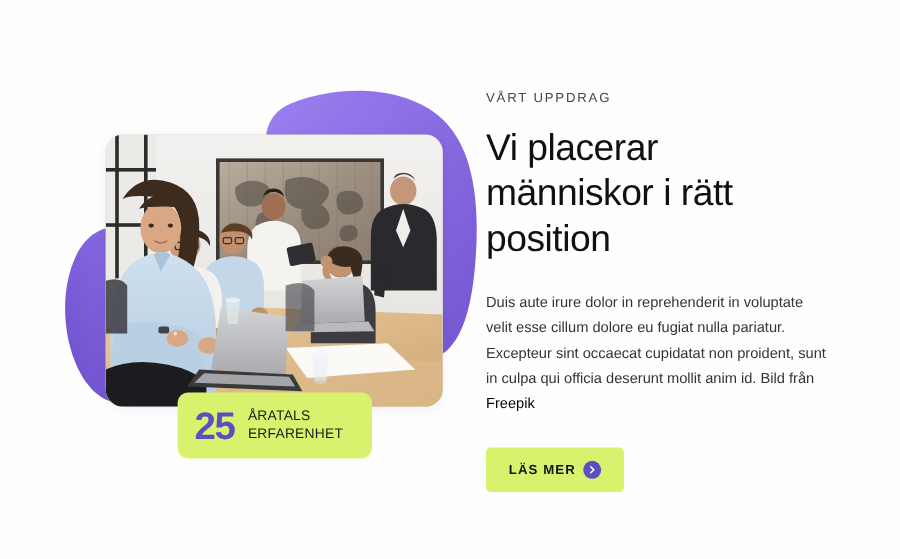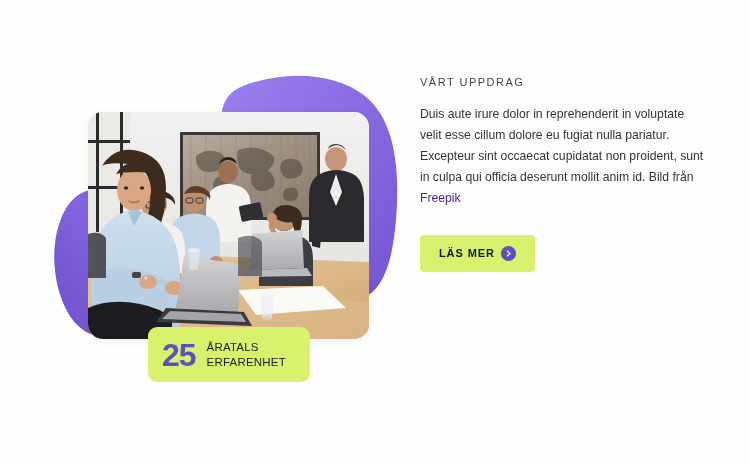--- a/index.html
+++ b/index.html
@@ -83,21 +83,21 @@
     color: #1c1c1c;
     font-size: 11.5px;
     font-weight: normal;
     line-height: 1.22;
     letter-spacing: 0.2px;
   }
 
   
   .content {
     position: absolute;
-    left: 420px;
+    left: 405px;
     top: 76px;
     width: 290px;
   }
 
   .eyebrow {
     font-size: 11px;
     letter-spacing: 1.5px;
     color: #44444a;
     font-weight: normal;
     margin: 0 0 16px 0;
@@ -115,21 +115,21 @@
 
   .paragraph {
     font-size: 12.2px;
     line-height: 1.72;
     color: #33333a;
     margin: 0;
     max-width: 285px;
   }
 
   .paragraph .link {
-    color: #4c1d95;
+    color: #000000;
     text-decoration: none;
   }
 
   .cta {
     display: inline-flex;
     align-items: center;
     gap: 6px;
     margin-top: 26px;
     background: #d9f26e;
     border: none;
@@ -337,20 +337,21 @@
         <span>ÅRATALS</span><br>
         <span>ERFARENHET</span>
       </span>
     </div>
   </div>
 
   <div class="content">
 
     <p class="eyebrow">VÅRT UPPDRAG</p>
 
+    <h1 class="heading">Vi placerar människor i rätt position</h1>
 
     <p class="paragraph"><span>Duis aute irure dolor in reprehenderit in voluptate velit esse cillum dolore eu fugiat nulla pariatur. Excepteur sint occaecat cupidatat non proident, sunt in culpa qui officia deserunt mollit anim id. Bild från </span><a class="link" href="#">Freepik</a></p>
 
     <button class="cta">
       <span class="cta-label">LÄS MER</span>
       <span class="cta-arrow">
         <svg width="7" height="7" viewBox="0 0 8 8" fill="none" xmlns="http://www.w3.org/2000/svg">
           <path d="M2.6 1.2 L5.6 4 L2.6 6.8" stroke="#ffffff" stroke-width="1.4" stroke-linecap="round" stroke-linejoin="round"></path>
         </svg>
       </span>

